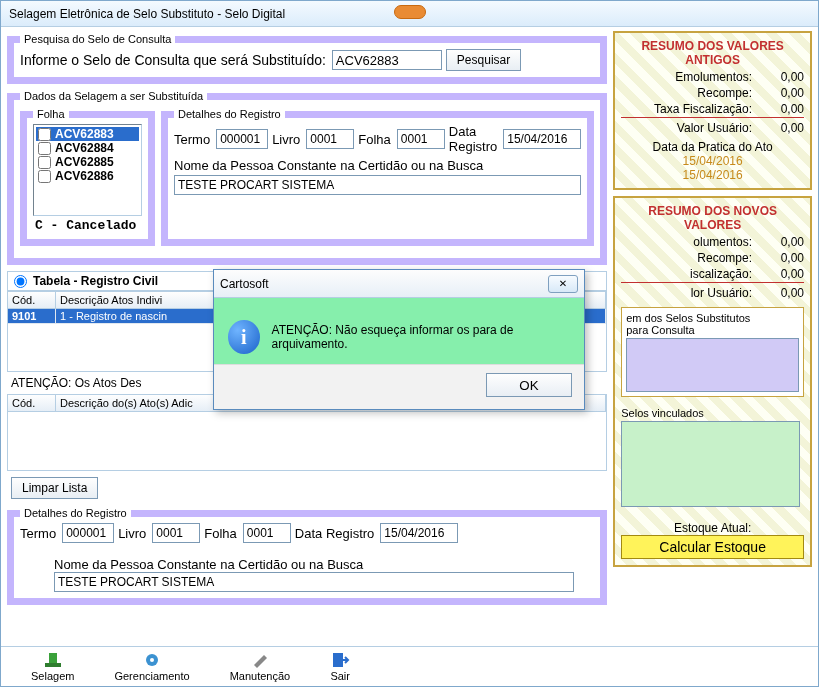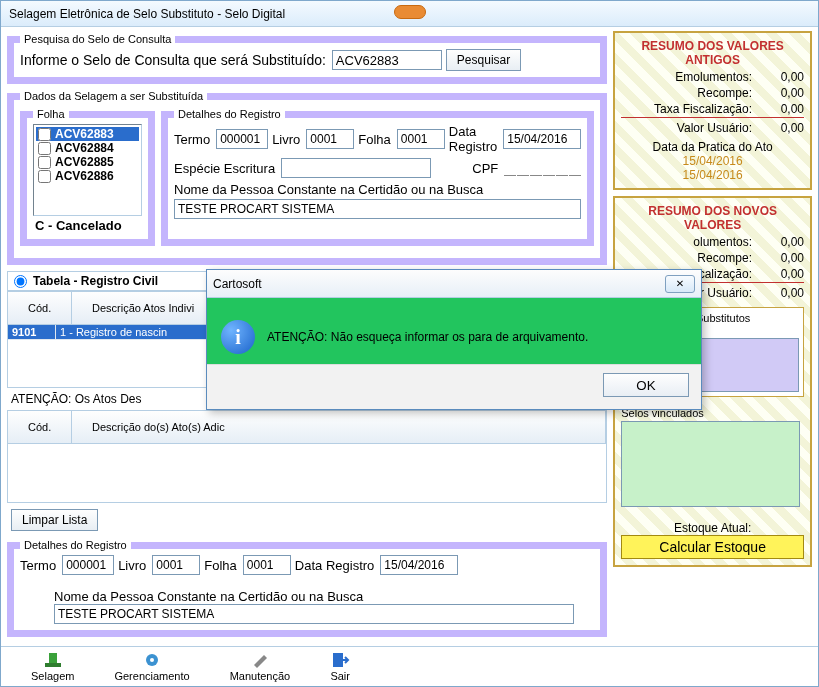--- a/index.html
+++ b/index.html
@@ -15,30 +15,30 @@
   label.fl { font-size: 13px; margin-right: 2px; }
   input.tx { border: 1px solid #7b99b4; padding: 2px 3px; font-size: 12px; background: #fff; height: 20px; }
   .btn { border: 1px solid #7b99b4; background: linear-gradient(#fefefe,#e8eef4); padding: 2px 10px; font-size: 12px; height: 22px; cursor: pointer; }
   .row { display: flex; align-items: center; gap: 4px; }
   .selos-cols { display: flex; gap: 6px; }
   .selos-list { width: 135px; }
   .listbox { border: 1px inset #b5cee3; height: 92px; padding: 2px; background: #fff; font-size: 12px; }
   .li { display: flex; align-items: center; gap: 4px; padding: 0 2px; font-weight: bold; }
   .li.sel { background: #2a6dcc; color: #fff; }
   .li input[type=checkbox] { margin: 0; }
-  .c-canc { font-weight: bold; font-size: 13px; padding: 2px 2px 0 2px; }
+  .c-canc { font-weight: bold; font-size: 13px; padding: 2px 2px 0 2px; font-family: Liberation Mono, monospace; }
   .detreg { flex: 1; }
   .detreg .row { margin-bottom: 4px; }
   .cpf-boxes { display: flex; gap: 1px; }
   .cpf-boxes span { display: inline-block; width: 12px; height: 16px; border-bottom: 1px solid #888; }
   .radio-row { display: flex; align-items: center; gap: 6px; padding: 2px 6px; border: 1px solid #b5cee3; margin: 2px 0 0 0; font-size: 12px; font-weight: bold; background: #fff;}
   .radio-row input { margin: 0; }
   .grid { border: 1px solid #b5cee3; }
   .grid-head { display: flex; background: linear-gradient(#fefefe,#e6eef6); border-bottom: 1px solid #b5cee3; }
-  .grid-head div { padding: 10px 4px; border-right: 1px solid #b5cee3; font-size: 11px; margin-left: 16px; }
+  .grid-head div { padding: 2px 4px; border-right: 1px solid #b5cee3; font-size: 11px; }
   .grid-body { height: 62px; background: #fff; }
   .grid-row { display: flex; border-bottom: 1px solid #e0e8f0; }
   .grid-row div { padding: 1px 4px; border-right: 1px solid #e0e8f0; font-size: 11px; }
   .grid-row.sel div.cod { background: #2a6dcc; color: #fff; font-weight: bold; }
   .grid-row.sel div.desc { background: #2a6dcc; color: #fff; }
   .col-cod { width: 48px; }
   .col-desc { flex: 1; }
   .atencao-label { font-size: 12px; padding: 4px 4px; }
   .limpar-wrap { padding: 6px 4px; }
   .right-panel { border: 2px solid #c7a340; border-radius: 0; padding: 6px; background: repeating-linear-gradient(45deg,#fefff4,#fefff4 8px,#f3f4d8 8px,#f3f4d8 16px); }
@@ -53,21 +53,21 @@
   .sub-box .hdr { font-size: 11px; margin-bottom: 2px; }
   .color-area { height: 54px; border: 1px solid #7b99b4; }
   .lilac { background: #d1caf6; }
   .mint { background: #c7f1c9; }
   .estoque-lbl { text-align: center; font-size: 12px; margin-top: 14px; }
   .calc-btn { display: block; width: 100%; background: #fff35a; border: 1px solid #a38a10; padding: 3px 0; font-size: 14px; text-align: center; cursor: pointer; }
   .bottom-toolbar { height: 40px; border-top: 1px solid #b5cee3; display: flex; align-items: center; gap: 40px; padding: 0 30px; }
   .tool { display: flex; flex-direction: column; align-items: center; font-size: 11px; gap: 1px; cursor: pointer; }
   .tool .ico { width: 20px; height: 18px; }
   
-  .dialog { position: absolute; left: 205px; top: 268px; width: 496px; border: 1px solid #5a8bbd; background: #22c55e; box-shadow: 3px 3px 8px rgba(0,0,0,.25); }
+  .dialog { position: absolute; left: 212px; top: 268px; width: 372px; border: 1px solid #5a8bbd; background: #86efac; box-shadow: 3px 3px 8px rgba(0,0,0,.25); }
   .dialog .dtitle { height: 28px; background: linear-gradient(#fdfdfd,#e7eff7); display: flex; align-items: center; justify-content: space-between; padding: 0 6px; font-size: 12px; border-bottom: 1px solid #b5cee3; }
   .dialog .dclose { width: 30px; height: 18px; border: 1px solid #7fa0c0; border-radius: 3px; background: linear-gradient(#f7fbff,#d8e9f8); text-align: center; font-size: 10px; line-height: 16px; cursor: pointer; }
   .dialog .dbody { display: flex; align-items: center; gap: 12px; padding: 22px 14px 10px 14px; font-size: 12px; }
   .dialog .info-ico { width: 34px; height: 34px; border-radius: 50%; background: radial-gradient(circle at 30% 30%, #6fb4ff, #1a62c9); display: flex; align-items: center; justify-content: center; color: #fff; font-weight: bold; font-size: 20px; font-family: Georgia, serif; }
   .dialog .dbtns { display: flex; justify-content: flex-end; padding: 8px 12px 12px 12px; background: #f2f2f2; border-top: 1px solid #ddd; }
   .dialog .ok { width: 86px; height: 24px; border: 1px solid #7b99b4; background: linear-gradient(#fefefe,#e8eef4); cursor: pointer; }
 </style>
 </head>
 <body>
 
@@ -120,33 +120,20 @@
             <div class="row">
               <label class="fl">Termo</label>
               <input class="tx" style="width: 52px;" value="000001">
               <label class="fl">Livro</label>
               <input class="tx" style="width: 48px;" value="0001">
               <label class="fl">Folha</label>
               <input class="tx" style="width: 48px;" value="0001">
               <label class="fl">Data Registro</label>
               <input class="tx" style="width: 78px;" value="15/04/2016">
             </div>
-            <div class="row">
-              <label class="fl">Espécie Escritura</label>
-              <input class="tx" style="width: 150px;">
-              <label class="fl" style="margin-left:auto">CPF</label>
-              <div class="cpf-boxes">
-                  <span></span>
-                  <span></span>
-                  <span></span>
-                  <span></span>
-                  <span></span>
-                  <span></span>
-                </div>
-            </div>
             <div>
               <label class="fl">Nome da Pessoa Constante na Certidão ou na Busca</label>
               <input class="tx" style="width: 100%; margin-top: 2px;" value="TESTE PROCART SISTEMA">
             </div>
           </fieldset>
         </div>
       </fieldset>
 
       <div class="radio-row">
         <input type="radio" checked="" style="">

